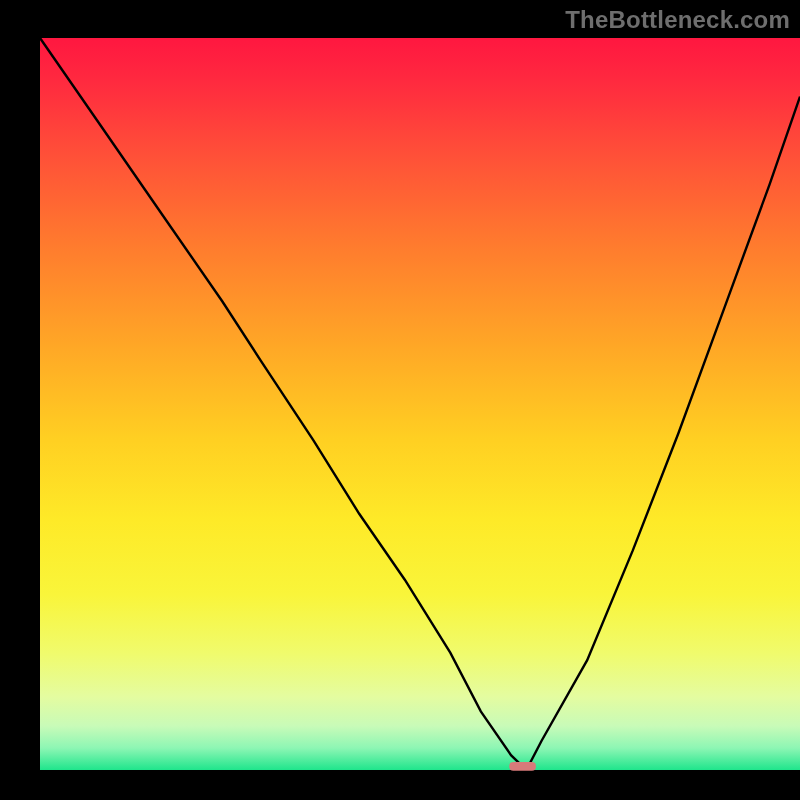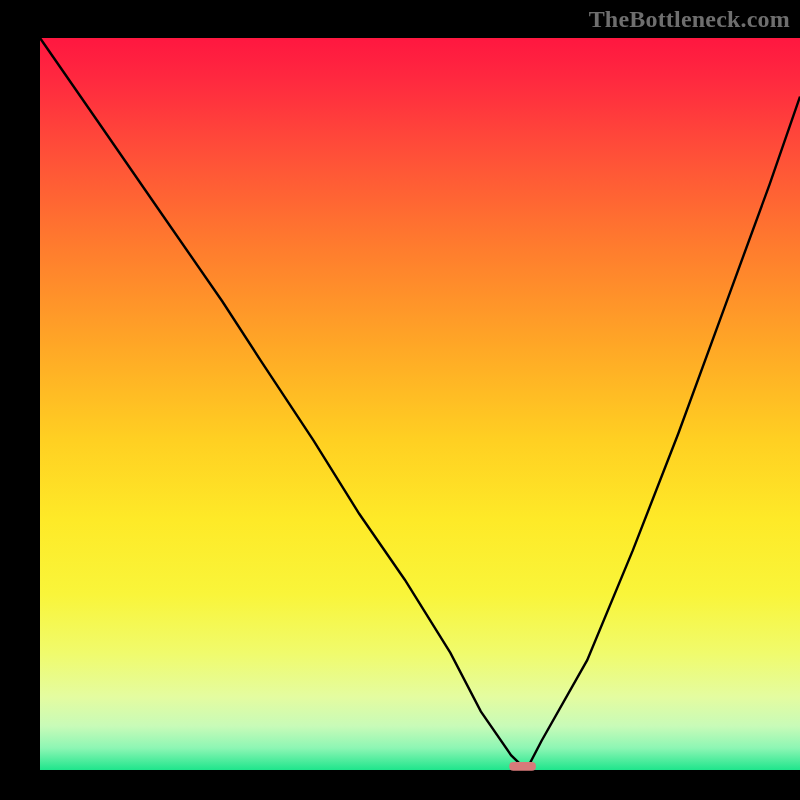--- a/index.html
+++ b/index.html
@@ -12,21 +12,21 @@
   }
   .container {
     position: relative;
     width: 800px;
     height: 800px;
   }
   .watermark {
     position: absolute;
     top: 6px;
     right: 10px;
-    font-family: Liberation Serif, serif;
+    font-family: Liberation Sans, sans-serif;
     font-size: 24px;
     font-weight: 600;
     color: #6e6e6e;
     letter-spacing: 0.2px;
     z-index: 10;
   }
   svg {
     position: absolute;
     top: 0;
     left: 0;

